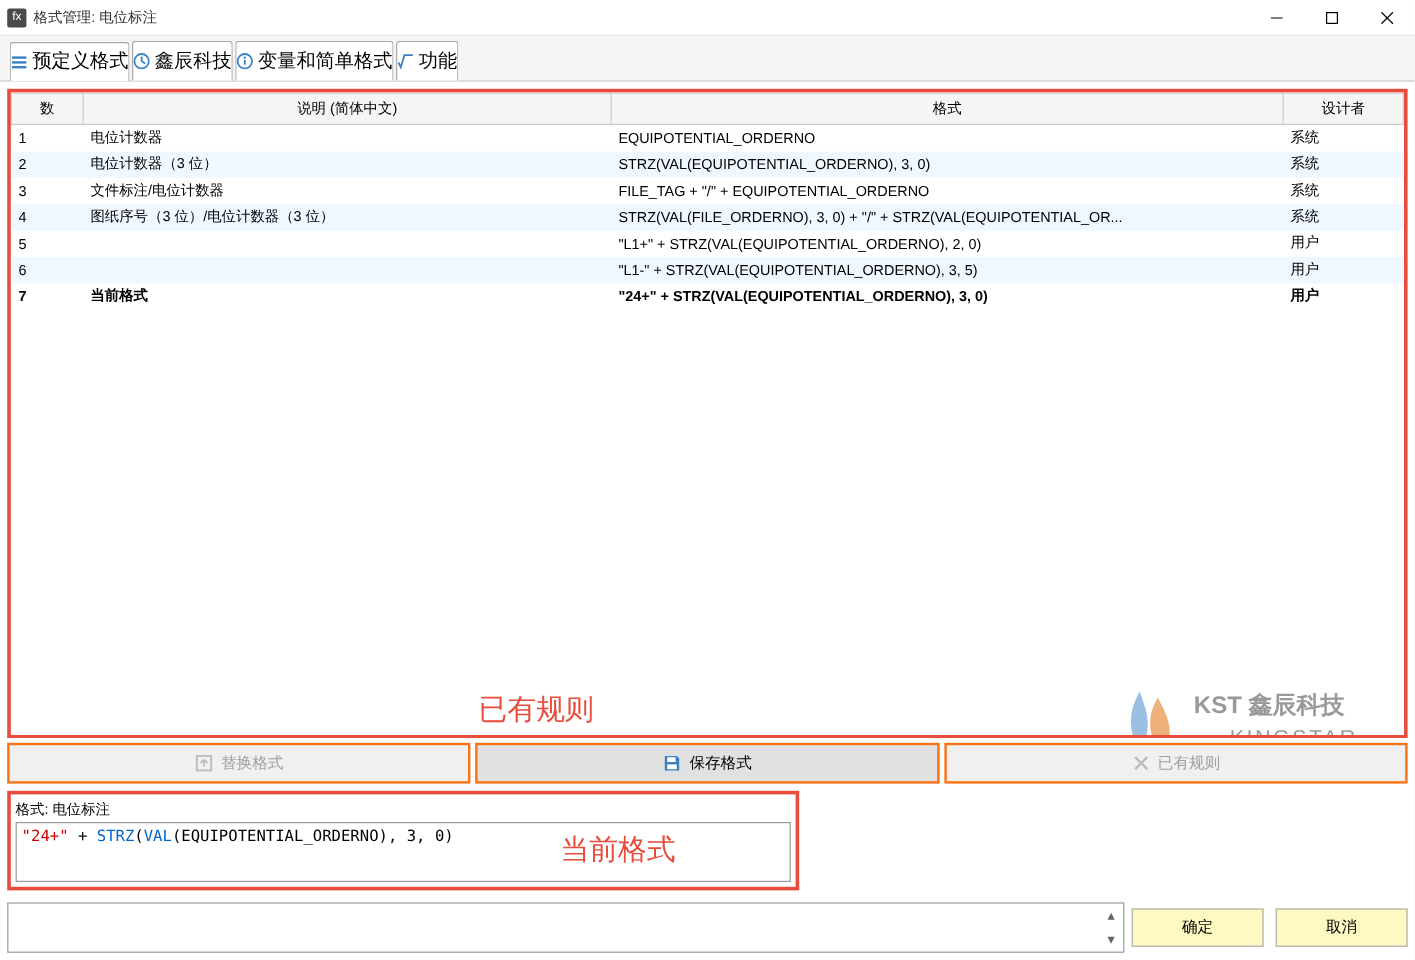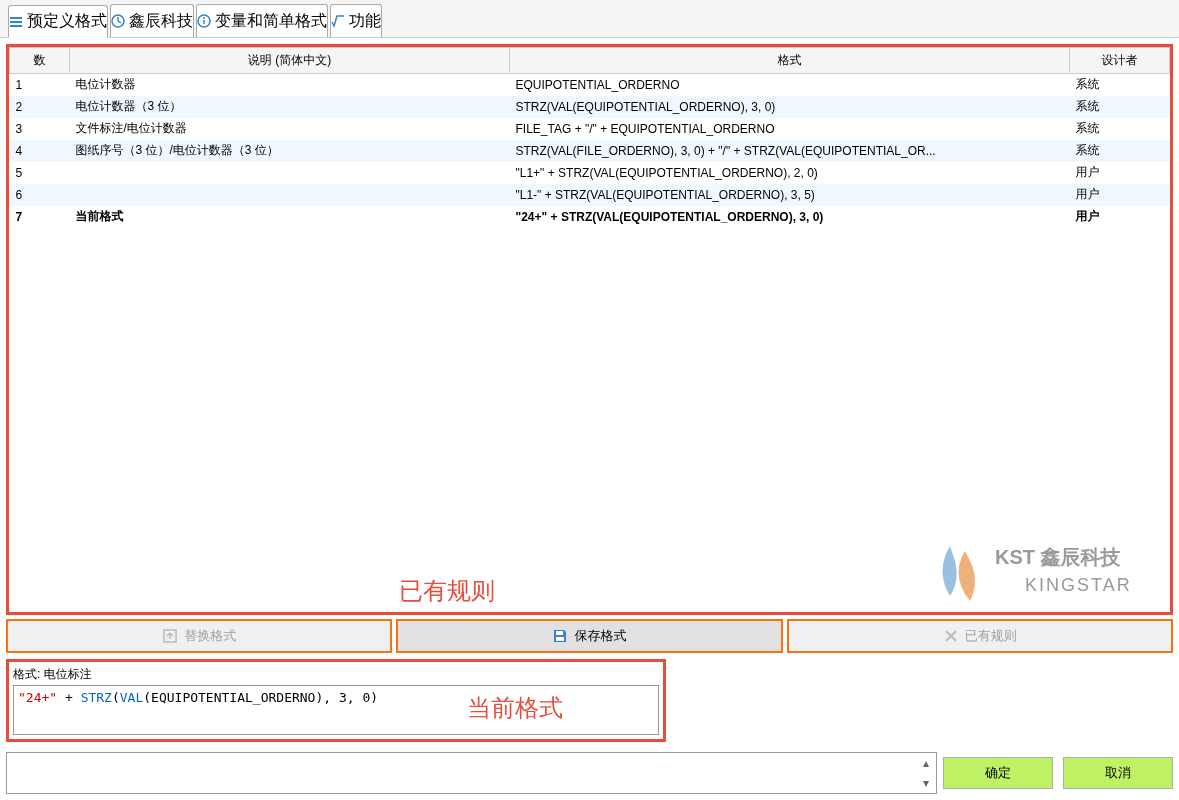--- a/index.html
+++ b/index.html
@@ -39,27 +39,51 @@
 .format-input { flex: 1; border: 1px solid #999; padding: 4px; font-family: Consolas, monospace; font-size: 13px; min-height: 50px; background: #fff; resize: none; white-space: pre; overflow: auto; }
 .format-input .str { color: #c00; }
 .format-input .fn { color: #06c; }
 .ann2 { position: absolute; right: 100px; top: 30px; color: #e74c3c; font-size: 24px; pointer-events: none; }
 .bottom-area { display: flex; gap: 6px; padding: 4px 6px 6px 6px; align-items: stretch; }
 .output-box { flex: 1; border: 1px solid #999; background: #fff; min-height: 42px; position: relative; }
 .output-box .scroll-arrow { position: absolute; right: 2px; width: 16px; height: 16px; display: flex; align-items: center; justify-content: center; color: #666; }
 .output-box .scroll-arrow.up { top: 2px; }
 .output-box .scroll-arrow.down { bottom: 2px; }
 .btn-group { display: flex; gap: 10px; align-items: center; }
-.std-btn { width: 110px; height: 32px; border: 1px solid #adadad; background: #bef264; cursor: pointer; font-size: 13px; }
+.std-btn { width: 110px; height: 32px; border: 1px solid #adadad; background: #fef9c3; cursor: pointer; font-size: 13px; }
 .watermark { position: absolute; right: 30px; top: 479px; opacity: 0.85; pointer-events: none; }
 </style>
 </head>
 <body>
 
 <div class="window">
+  <div class="titlebar">
+    <div class="titlebar-left">
+      <span class="titlebar-icon">fx</span>
+      <span class="titlebar-title">格式管理: 电位标注</span>
+    </div>
+    <div class="win-controls">
+      <div class="win-btn">
+          <svg viewBox="0 0 10 10">
+            <line x1="0" y1="5" x2="10" y2="5" stroke="currentColor" stroke-width="1"></line>
+          </svg>
+        </div>
+      <div class="win-btn">
+          <svg viewBox="0 0 10 10">
+            <rect x="0.5" y="0.5" width="9" height="9" fill="none" stroke="currentColor" stroke-width="1"></rect>
+          </svg>
+        </div>
+      <div class="win-btn close">
+          <svg viewBox="0 0 10 10">
+            <line x1="0" y1="0" x2="10" y2="10" stroke="currentColor" stroke-width="1"></line>
+            <line x1="10" y1="0" x2="0" y2="10" stroke="currentColor" stroke-width="1"></line>
+          </svg>
+        </div>
+    </div>
+  </div>
 
   <div class="tabs">
     <div class="tab active">
       <span class="ticon">
           <svg viewBox="0 0 14 14">
             <rect x="1" y="2" width="12" height="2" fill="#3b82c4"></rect>
             <rect x="1" y="6" width="12" height="2" fill="#3b82c4"></rect>
             <rect x="1" y="10" width="12" height="2" fill="#3b82c4"></rect>
           </svg>
         </span>

